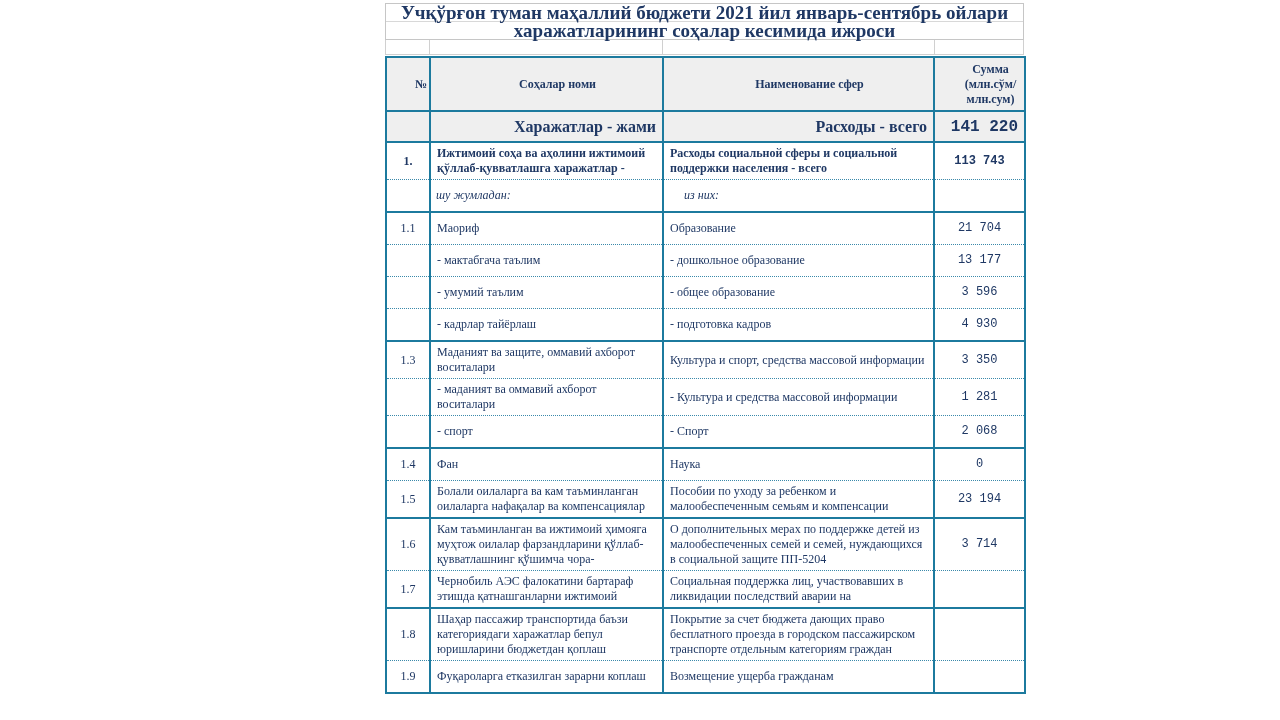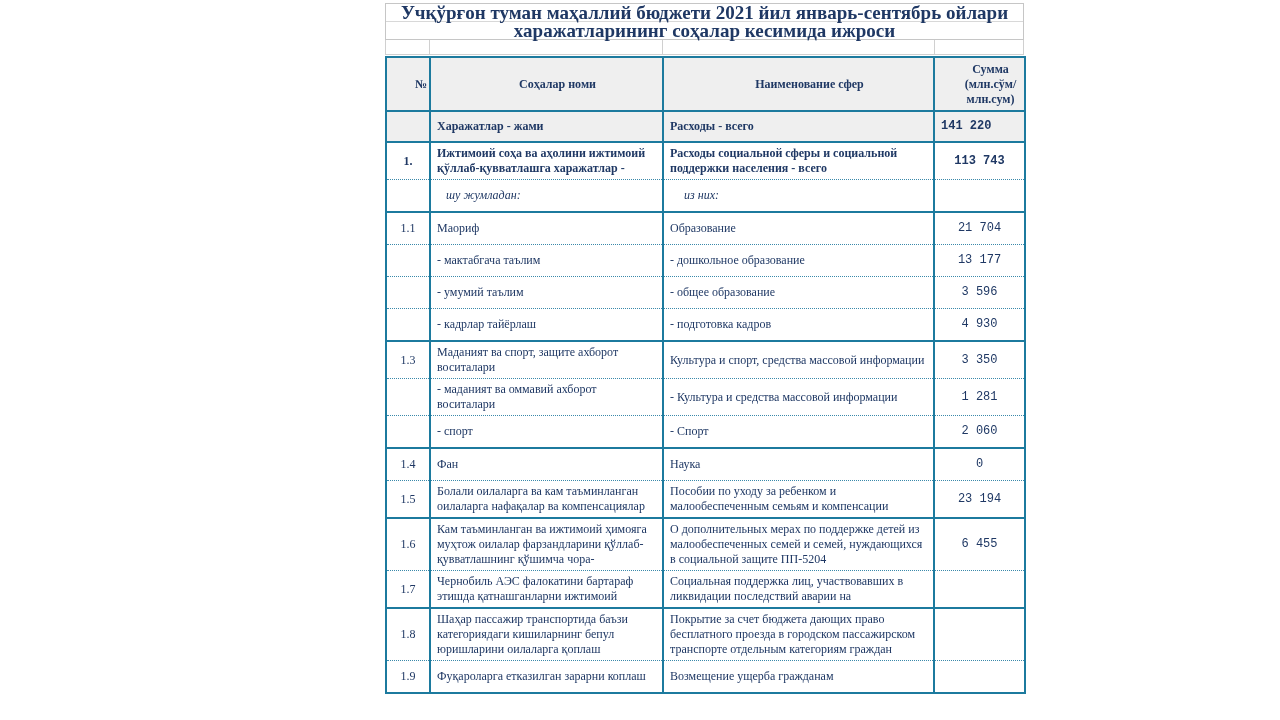--- a/index.html
+++ b/index.html
@@ -68,27 +68,27 @@
   
   tr.s-solid  td { border-top: 2px solid #1C7A9E; }
   tr.s-dotted td { border-top: 1px dotted #3A89AA; }
   tr:last-child td { border-bottom: 2px solid #1C7A9E; }
   td.cell-num  { text-align: center; }
   td.cell-sum  { text-align: center; font-family: Liberation Mono, monospace; }
   td.cell-uz, td.cell-ru { text-align: left; }
   tr.k-total td {
     background: #EFEFEF;
     font-weight: bold;
-    font-size: 12px;
-    text-align: left;
+    font-size: 16px;
+    text-align: right;
     height: 23px;
   }
   tr.k-section td { font-weight: bold; height: 27px; }
   tr.k-note td { font-style: italic; height: 25px; }
-  tr.k-note td.cell-uz { padding-left: 15px; }
+  tr.k-note td.cell-uz { padding-left: 5px; }
   tr.k-note td.cell-ru { padding-left: 20px; margin-left: 32px; }
   tr.k-item td { height: 25px; }
   tr.k-subitem td { height: 25px; }
   tr.k-subitem td.cell-uz { }
   tr.k-subitem td.cell-ru { }
 </style>
 </head>
 <body>
 
 <div class="doc">
@@ -160,63 +160,63 @@
       <td class="cell-sum">3 596</td>
     </tr>
         <tr class="k-subitem s-dotted">
       <td class="cell-num"></td>
       <td class="cell-uz">- кадрлар тайёрлаш</td>
       <td class="cell-ru">- подготовка кадров</td>
       <td class="cell-sum">4 930</td>
     </tr>
         <tr class="k-item s-solid">
       <td class="cell-num">1.3</td>
-      <td class="cell-uz">Маданият ва спорт, защите ахборот воситалари</td>
+      <td class="cell-uz">Маданият ва защите, оммавий ахборот воситалари</td>
       <td class="cell-ru">Культура и спорт, средства массовой информации</td>
       <td class="cell-sum">3 350</td>
     </tr>
         <tr class="k-subitem s-dotted">
       <td class="cell-num"></td>
       <td class="cell-uz">- маданият ва оммавий ахборот воситалари</td>
       <td class="cell-ru">- Культура и средства массовой информации</td>
       <td class="cell-sum">1 281</td>
     </tr>
         <tr class="k-subitem s-dotted">
       <td class="cell-num"></td>
       <td class="cell-uz">- спорт</td>
       <td class="cell-ru">- Спорт</td>
-      <td class="cell-sum">2 060</td>
+      <td class="cell-sum">2 068</td>
     </tr>
         <tr class="k-item s-solid">
       <td class="cell-num">1.4</td>
       <td class="cell-uz">Фан</td>
       <td class="cell-ru">Наука</td>
       <td class="cell-sum">0</td>
     </tr>
         <tr class="k-item s-dotted">
       <td class="cell-num">1.5</td>
       <td class="cell-uz">Болали оилаларга ва кам таъминланган оилаларга нафақалар ва компенсациялар</td>
       <td class="cell-ru">Пособии по уходу за ребенком и малообеспеченным семьям и компенсации</td>
       <td class="cell-sum">23 194</td>
     </tr>
         <tr class="k-item s-solid">
       <td class="cell-num">1.6</td>
       <td class="cell-uz">Кам таъминланган ва ижтимоий ҳимояга муҳтож оилалар фарзандларини қўллаб-қувватлашнинг қўшимча чора-</td>
       <td class="cell-ru">О дополнительных мерах по поддержке детей из малообеспеченных семей и семей, нуждающихся в социальной защите ПП-5204</td>
-      <td class="cell-sum">6 455</td>
+      <td class="cell-sum">3 714</td>
     </tr>
         <tr class="k-item s-dotted">
       <td class="cell-num">1.7</td>
       <td class="cell-uz">Чернобиль АЭС фалокатини бартараф этишда қатнашганларни ижтимоий</td>
       <td class="cell-ru">Социальная поддержка лиц, участвовавших в ликвидации последствий аварии на</td>
       <td class="cell-sum"></td>
     </tr>
         <tr class="k-item s-solid">
       <td class="cell-num">1.8</td>
-      <td class="cell-uz">Шаҳар пассажир транспортида баъзи категориядаги кишиларнинг бепул юришларини оилаларга қоплаш</td>
+      <td class="cell-uz">Шаҳар пассажир транспортида баъзи категориядаги харажатлар бепул юришларини бюджетдан қоплаш</td>
       <td class="cell-ru">Покрытие за счет бюджета дающих право бесплатного проезда в городском пассажирском транспорте отдельным категориям граждан</td>
       <td class="cell-sum"></td>
     </tr>
         <tr class="k-item s-dotted">
       <td class="cell-num">1.9</td>
       <td class="cell-uz">Фуқароларга етказилган зарарни коплаш</td>
       <td class="cell-ru">Возмещение ущерба гражданам</td>
       <td class="cell-sum"></td>
     </tr>
       </tbody>

